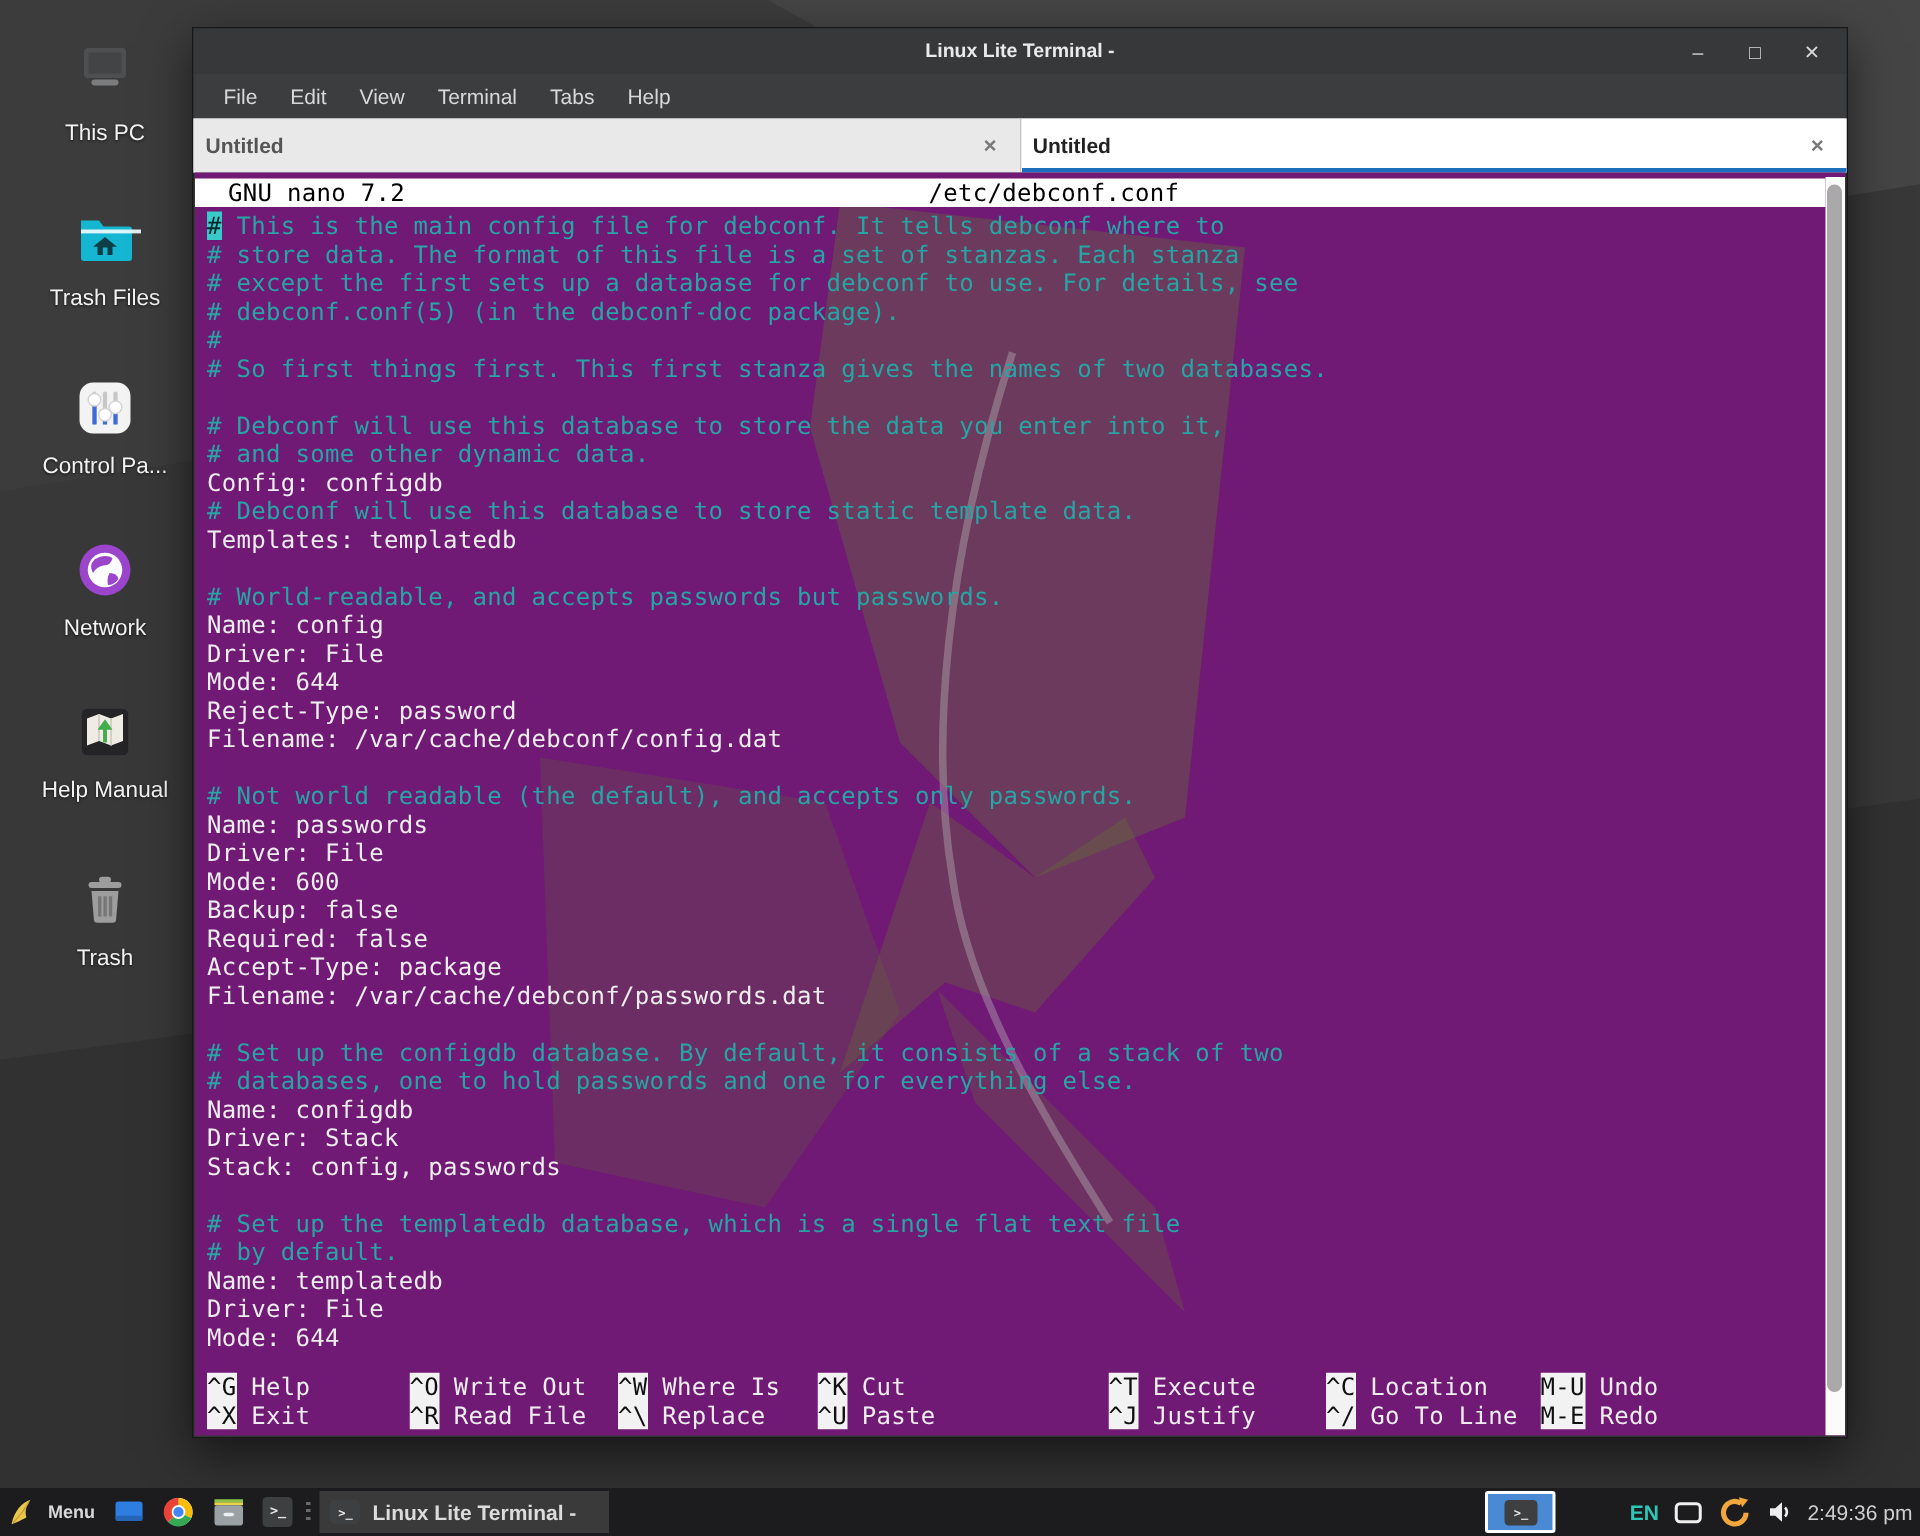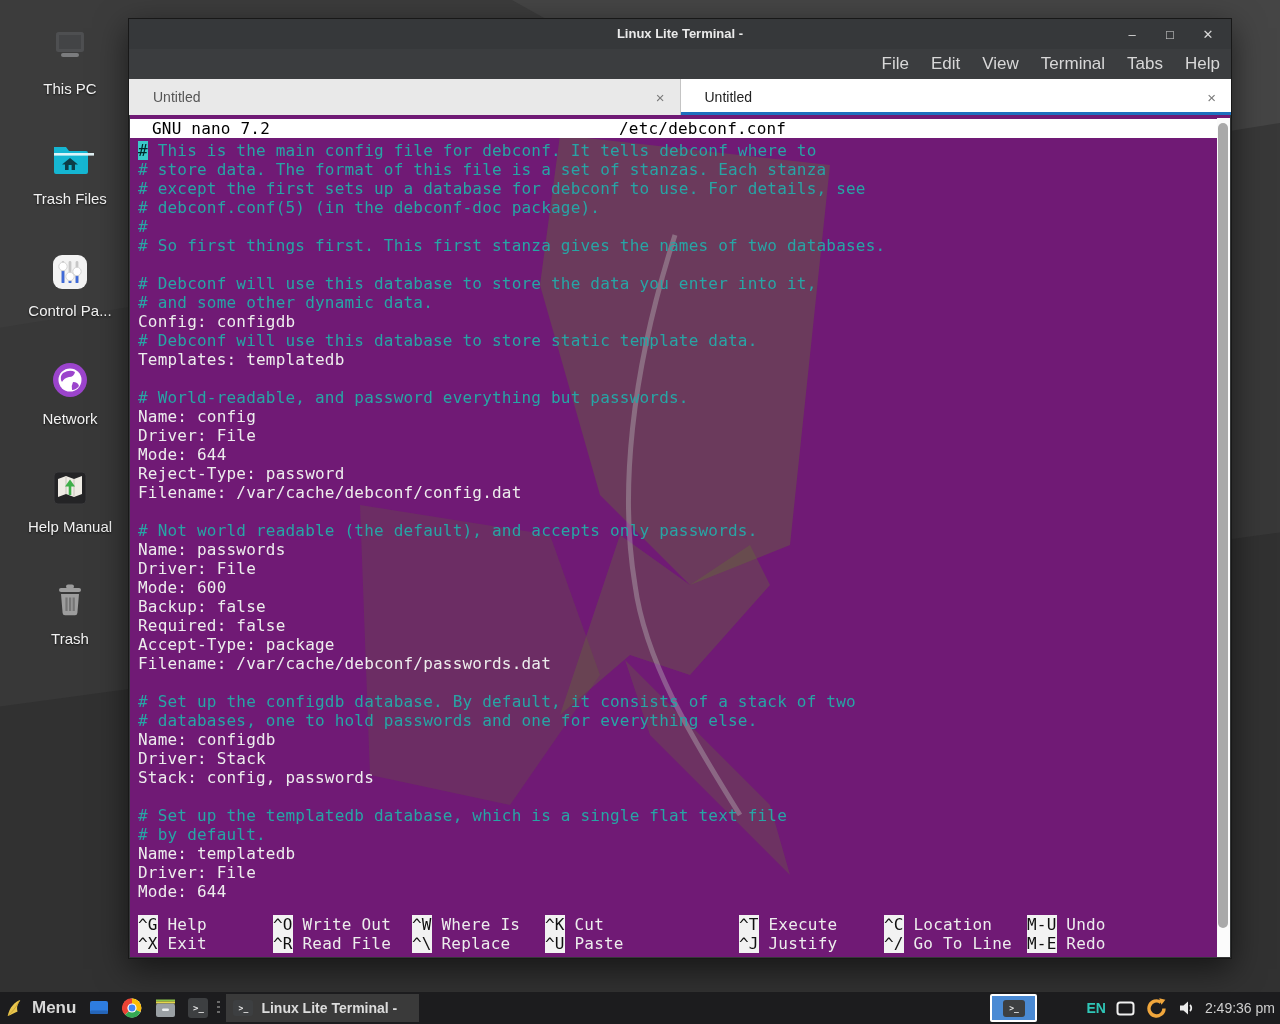--- a/index.html
+++ b/index.html
@@ -22,26 +22,26 @@
   .window { position:absolute; left:128px; top:18px; width:1104px; height:941px;
             background:#353738; border:1px solid #181818; box-shadow:0 10px 30px rgba(0,0,0,.55); }
   .titlebar { position:relative; height:30px; background:#36383a; }
   .titlebar .title { position:absolute; left:0; right:0; line-height:30px; text-align:center;
                      color:#eaeaea; font-size:13px; font-weight:bold; }
   .win-controls { position:absolute; right:16px; top:0; height:30px; display:flex; gap:24px;
                   align-items:center; color:#d8d8d8; font-size:13px; }
   .win-controls span { cursor:pointer; width:14px; text-align:center; }
 
   .menubar { height:30px; display:flex; align-items:center; padding-left:9px;
-             background:#3b3d3f; color:#d8d8d8; font-size:17px;justify-content:flex-end; }
+             background:#3b3d3f; color:#d8d8d8; font-size:14px; }
   .menu-item { padding:0 11px; cursor:pointer; }
 
   .tabbar { height:36px; display:flex; background:#d9d9d9; }
-  .tab { flex:1; position:relative; display:flex; align-items:center; padding-left:24px;
-         font-size:14px; cursor:pointer; }
+  .tab { flex:1; position:relative; display:flex; align-items:center; padding-left:8px;
+         font-size:14px; cursor:pointer;font-weight:bold; }
   .tab.inactive { background:#e9e9e9; color:#555; border-right:1px solid #c4c4c4; }
   .tab.active { background:#ffffff; color:#222; box-shadow:inset 0 -3px 0 #1e6fbe; }
   .tab .close { position:absolute; right:15px; color:#7a7a7a; font-size:15px; line-height:1; }
 
   
   .terminal { position:absolute; left:1px; right:1px; top:96px; bottom:1px;
               background:#701a75; overflow:hidden;
               font-family:"DejaVu Sans Mono", monospace; }
   .logo-svg { position:absolute; left:0; top:0; pointer-events:none; }
   .term-scrollbar { position:absolute; right:0; top:3px; bottom:0; width:13px; background:#fbfbfb; }
@@ -59,21 +59,21 @@
   .nano-shortcuts { position:absolute; bottom:4px; left:8px; right:8px;
                     font-size:16px; letter-spacing:.2px; color:#ededed; }
   .sc-row { display:flex; height:19px; line-height:19px; }
   .sc-cell { white-space:pre; overflow:hidden; flex-shrink:0; }
   .sc-key { background:#f2f2f2; color:#101010; }
 
   
   .taskbar { position:absolute; left:0; bottom:0; width:1280px; height:32px; background:#1c1c1e;
              display:flex; align-items:center; z-index:5; }
   .tb-logo { margin-left:5px; width:18px; height:22px; }
-  .tb-menu { margin-left:9px; color:#d8d8d8; font-size:17px; font-weight:bold; cursor:pointer; }
+  .tb-menu { margin-left:9px; color:#d8d8d8; font-size:12px; font-weight:bold; cursor:pointer; }
   .tb-launcher { margin-left:13px; width:20px; height:20px; display:flex; align-items:center;
                  justify-content:center; cursor:pointer; }
   .tb-sep { margin-left:9px; width:3px; height:14px;
             background:repeating-linear-gradient(#6a6a6a 0 2px, transparent 2px 5px); }
   .tb-task { margin-left:6px; height:28px; width:193px; background:#3a3a3a; display:flex;
              align-items:center; padding-left:7px; gap:8px; cursor:pointer; }
   .tb-task-label { color:#dcdcdc; font-size:14px; font-weight:bold; white-space:nowrap; }
   .term-icon { background:#3d3f41; border-radius:3px; color:#e8e8e8;
                font-family:"DejaVu Sans Mono", monospace; font-weight:bold;
                display:flex; align-items:center; justify-content:center; }
@@ -220,21 +220,21 @@
         <div class="tline c"># debconf.conf(5) (in the debconf-doc package).</div>
         <div class="tline c">#</div>
         <div class="tline c"># So first things first. This first stanza gives the names of two databases.</div>
         <div class="tline"> </div>
         <div class="tline c"># Debconf will use this database to store the data you enter into it,</div>
         <div class="tline c"># and some other dynamic data.</div>
         <div class="tline">Config: configdb</div>
         <div class="tline c"># Debconf will use this database to store static template data.</div>
         <div class="tline">Templates: templatedb</div>
         <div class="tline"> </div>
-        <div class="tline c"># World-readable, and password everything but passwords.</div>
+        <div class="tline c"># World-readable, and accepts passwords but passwords.</div>
         <div class="tline">Name: config</div>
         <div class="tline">Driver: File</div>
         <div class="tline">Mode: 644</div>
         <div class="tline">Reject-Type: password</div>
         <div class="tline">Filename: /var/cache/debconf/config.dat</div>
         <div class="tline"> </div>
         <div class="tline c"># Not world readable (the default), and accepts only passwords.</div>
         <div class="tline">Name: passwords</div>
         <div class="tline">Driver: File</div>
         <div class="tline">Mode: 600</div>

